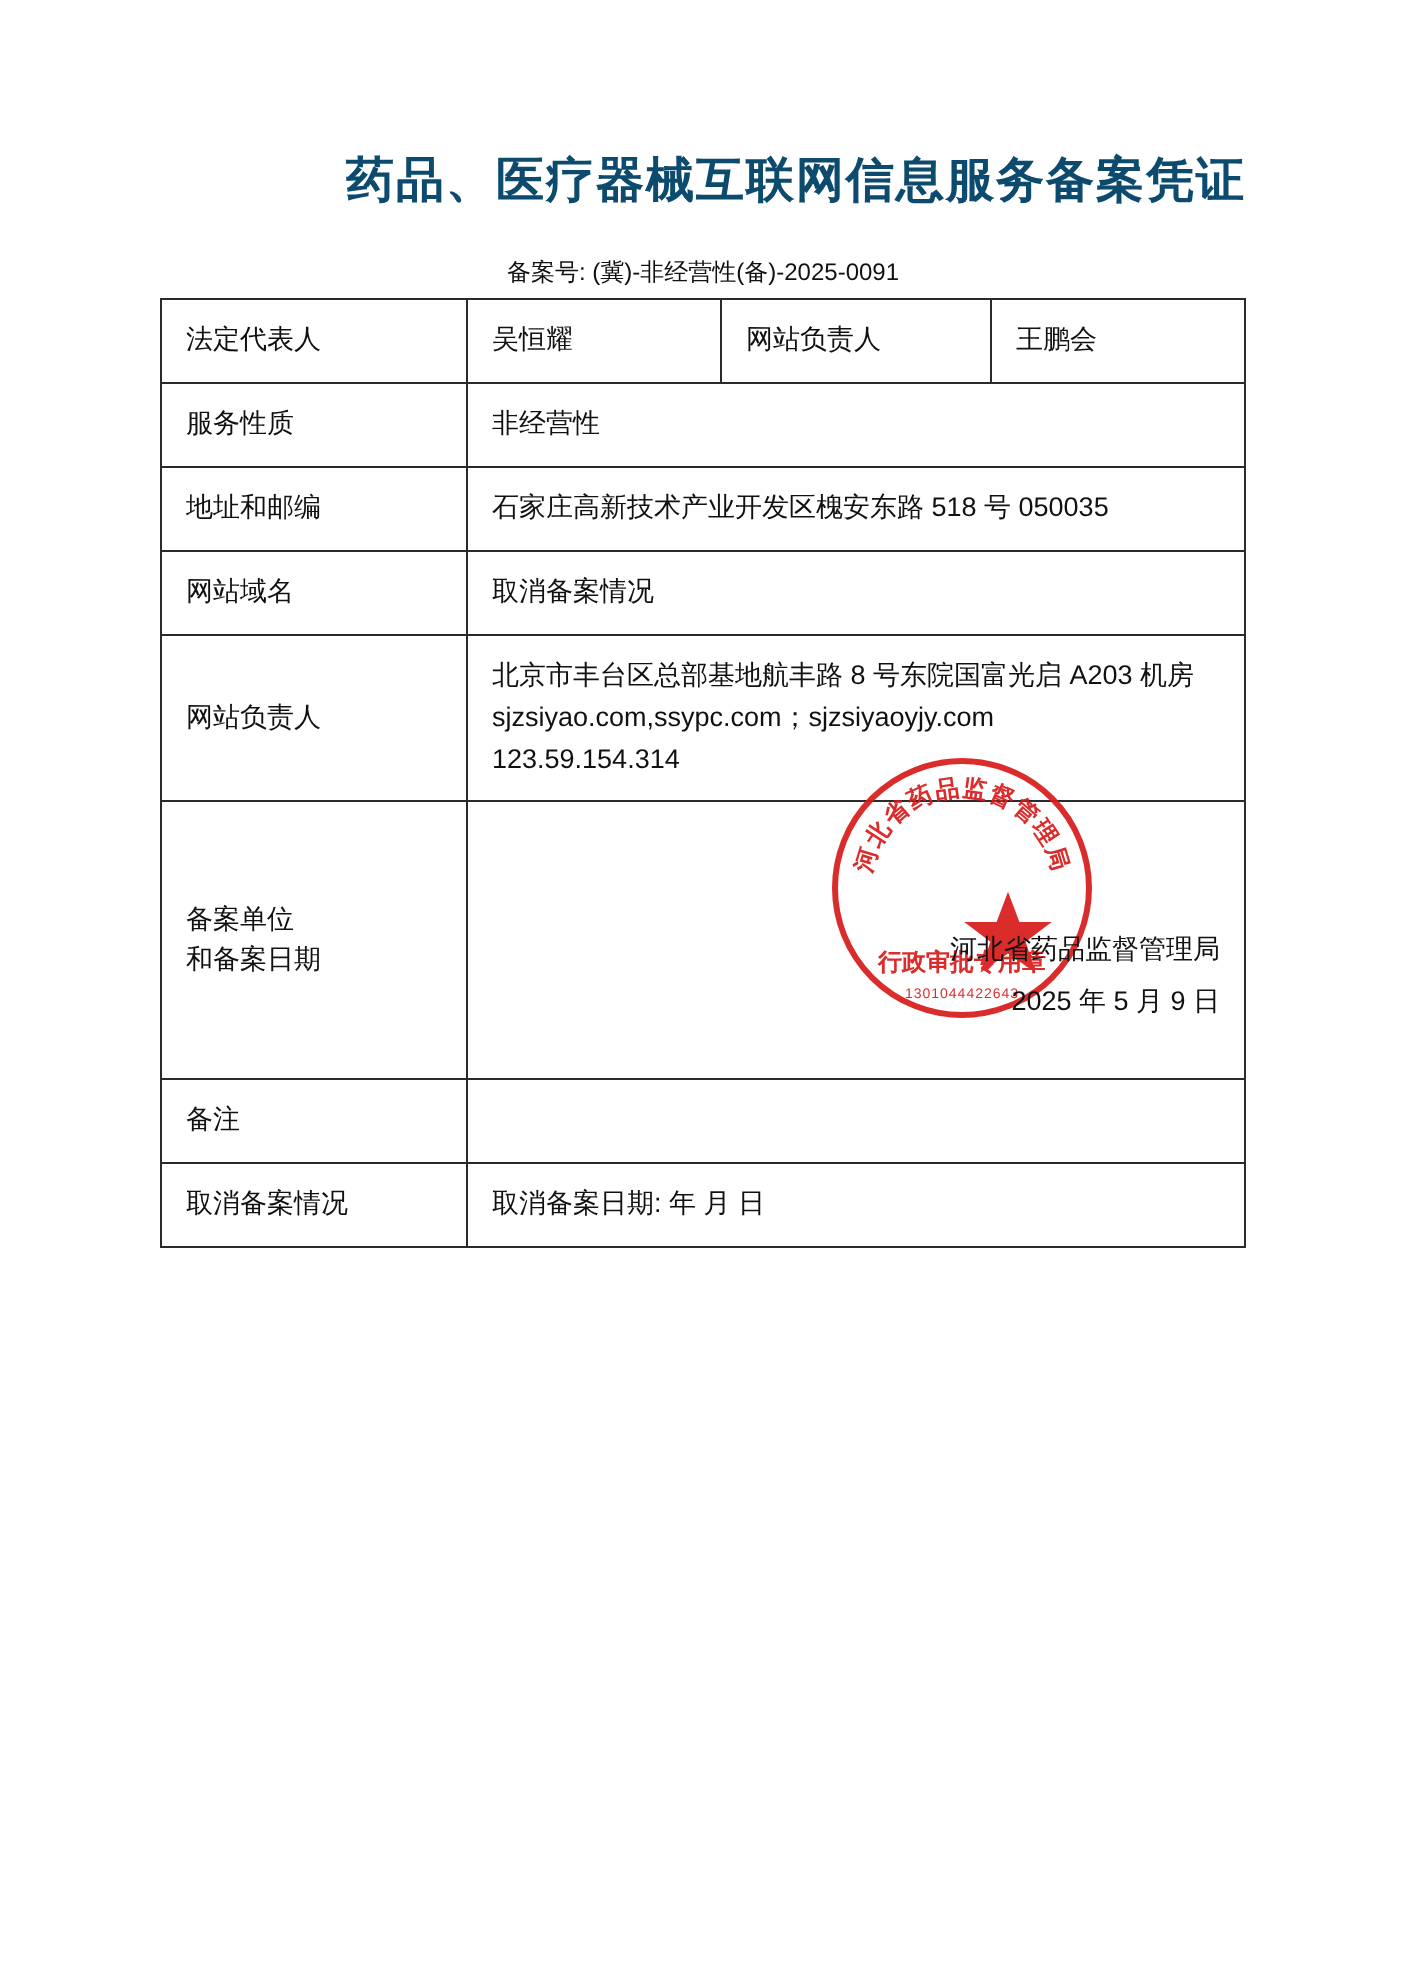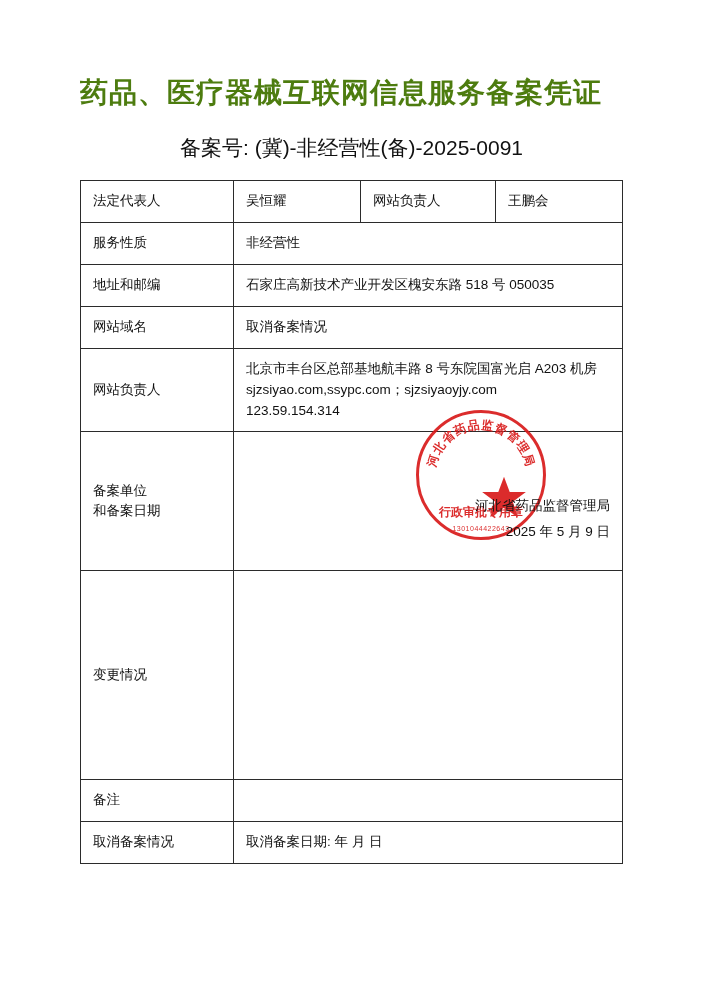--- a/index.html
+++ b/index.html
@@ -16,33 +16,33 @@
     overflow: hidden;
   }
   .page {
     position: relative;
     width: 703px;
     height: 990px;
     box-sizing: border-box;
     padding: 0 80px;
   }
   .doc-title {
-    text-align: left;
-    font-size: 28px;
+    text-align: right;
+    font-size: 24px;
     font-weight: bold;
     letter-spacing: 1px;
     margin-top: 74px;
-    color: #4d7c0f;
+    color: #0c4a6e;
     font-family: "Liberation Sans", "DejaVu Sans", sans-serif;
   }
   .record-no {
     text-align: center;
-    font-size: 21px;
+    font-size: 12px;
     margin-top: 22px;
-    margin-bottom: 18px;
+    margin-bottom: 4px;
     color: #111;
   }
   table.cert {
     width: 543px;
     border-collapse: collapse;
     table-layout: fixed;
     font-size: 13.5px;
   }
   table.cert td {
     border: 1px solid #2b2b2b;
@@ -195,24 +195,20 @@
             </div>
             <div class="seal-bottom">行政审批专用章</div>
             <div class="seal-code">1301044422643</div>
           </div>
           <div class="seal-text">
             <div>河北省药品监督管理局</div>
             <div>2025 年 5 月 9 日</div>
           </div>
         </td>
       </tr>
-      <tr class="row-change">
-        <td class="label">变更情况</td>
-        <td colspan="3"></td>
-      </tr>
       <tr>
         <td class="label">备注</td>
         <td colspan="3"></td>
       </tr>
       <tr>
         <td class="label">取消备案情况</td>
         <td colspan="3" class="cancel-line">取消备案日期:        年        月        日</td>
       </tr>
     </tbody>
   </table>

